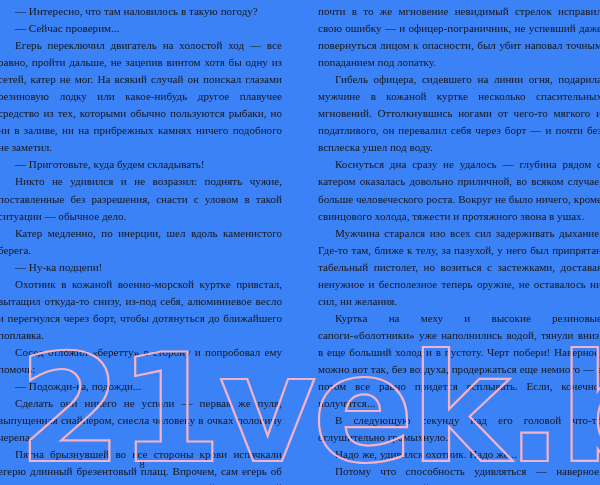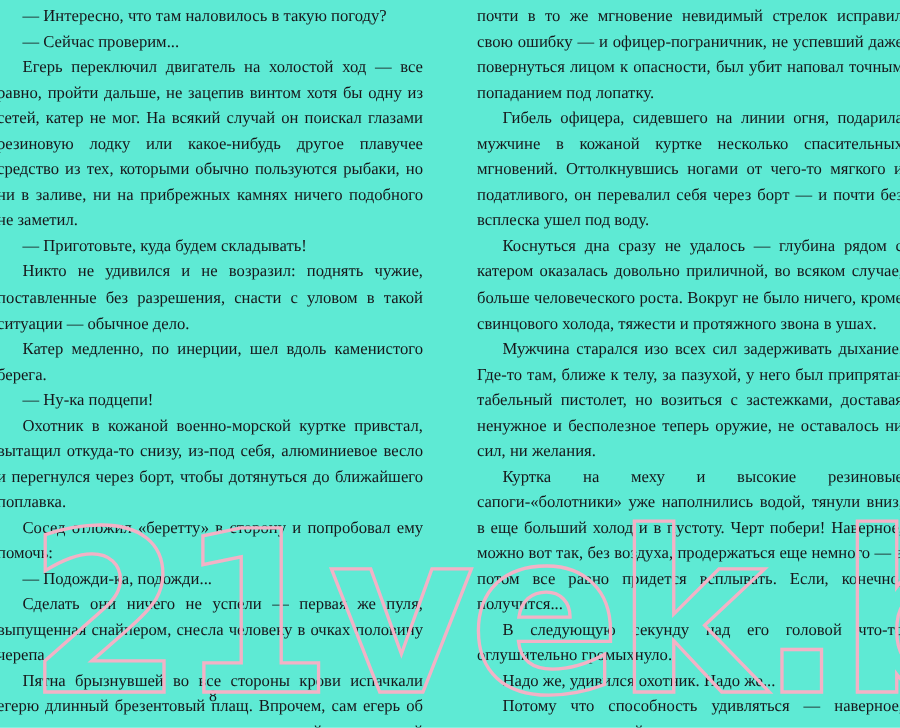--- a/index.html
+++ b/index.html
@@ -12,21 +12,21 @@
     background: #ffffff;
     font-family: "Liberation Serif", "DejaVu Serif", serif;
     overflow: hidden;
     position: relative;
   }
 
   #page {
     position: relative;
     width: 600px;
     height: 485px;
-    background: #5eead4;
+    background: #3b82f6;
     overflow: hidden;
   }
 
   
   #watermark {
     position: absolute;
     left: 0;
     top: 333px;
     width: 600px;
     height: 152px;

